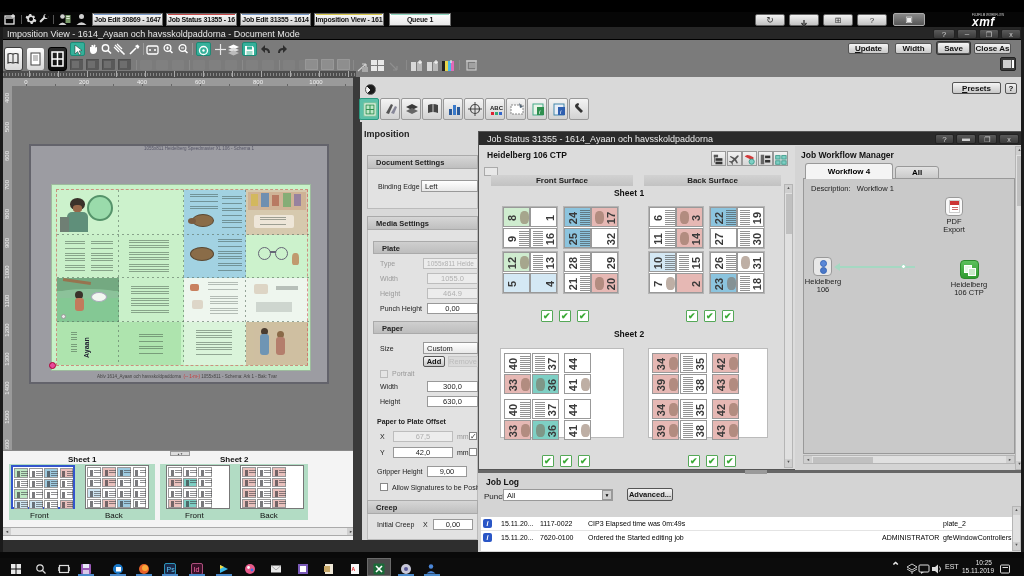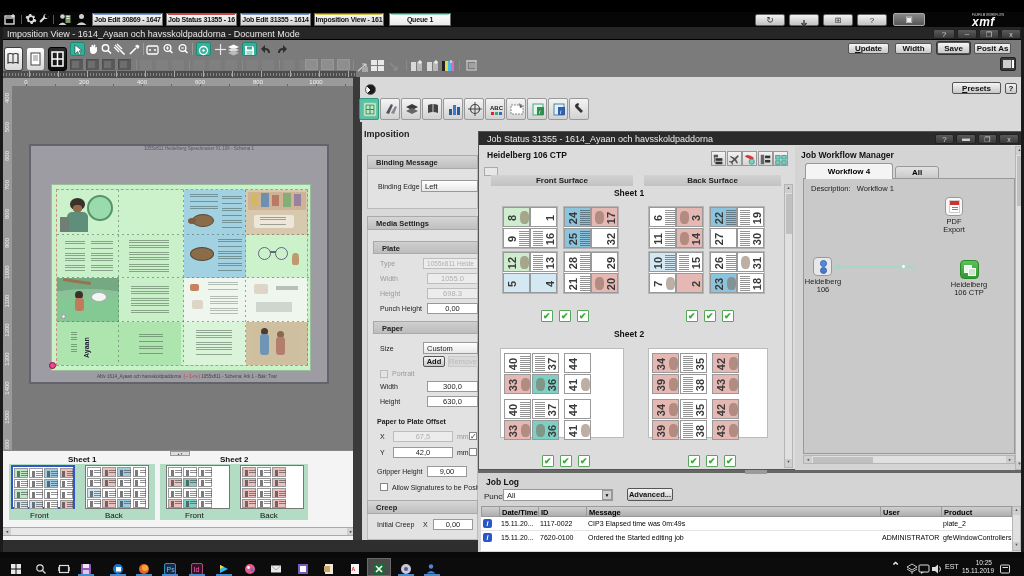--- a/index.html
+++ b/index.html
@@ -231,21 +231,21 @@
             <rect x="2" y="3" width="9" height="9" fill="none" stroke="#c8c8c8" stroke-width="1.2"></rect>
             <line x1="1" y1="3" x2="12" y2="3" stroke="#c8c8c8" stroke-width="1.2"></line>
             <line x1="5" y1="5" x2="5" y2="10" stroke="#c8c8c8"></line>
             <line x1="7" y1="5" x2="7" y2="10" stroke="#c8c8c8"></line>
             <line x1="9" y1="5" x2="9" y2="10" stroke="#c8c8c8"></line>
           </svg></div>
       </div>
     <div class="btn" style="left:848px;top:3px;width:41px;height:11px;line-height:10px;"><u>U</u>pdate</div>
     <div class="btn" style="left:895px;top:3px;width:37px;height:11px;line-height:10px;">Width</div>
     <div class="btn" style="left:937px;top:2px;width:33px;height:12px;line-height:11px;box-shadow:0 0 0 1px #333;">Save</div>
-    <div class="btn" style="left:974px;top:3px;width:37px;height:11px;line-height:10px;">Posit As</div>
+    <div class="btn" style="left:974px;top:3px;width:37px;height:11px;line-height:10px;">Close As</div>
     <div class="abs" style="left:1000px;top:17px;width:16px;height:14px;background:#3a3a3a;border:1px solid #222;border-radius:2px;">
       <div class="abs" style="left:2px;top:2px;width:8px;height:8px;background:#cfcfcf;"></div>
       <div class="abs" style="left:10px;top:2px;width:3px;height:8px;background:#fff;border-left:1px solid #555;"></div>
     </div>
   </div>
 
   <div class="abs" style="left:0;top:71px;width:356px;height:7px;background:#4d4d4d;overflow:hidden;" id="tickstrip">
       <div class="abs" style="left:0px;top:2px;width:1px;height:3px;background:#878787;"></div>
       <div class="abs" style="left:3px;top:2px;width:1px;height:3px;background:#878787;"></div>
       <div class="abs" style="left:6px;top:2px;width:1px;height:3px;background:#878787;"></div>
@@ -760,33 +760,33 @@
       <div class="abs" style="left:0;top:0;width:8px;height:7px;background:#d0d0d0;font-size:4px;text-align:center;line-height:7px;color:#444;">◄</div>
       <div class="abs" style="right:0;top:0;width:8px;height:7px;background:#d0d0d0;font-size:4px;text-align:center;line-height:7px;color:#444;">►</div>
     </div>
   </div>
   <div class="abs" style="left:0;top:540px;width:478px;height:12px;background:#2e2e2e;"></div>
   <div class="abs" style="left:0;top:552px;width:1024px;height:6px;background:#090909;"></div>
 
   <div class="abs" style="left:353px;top:77px;width:125px;height:463px;background:#d9d9d9;">
     <div class="abs" style="left:0;top:0;width:9px;height:463px;background:#3a3a3a;"></div>
     <div class="abs" style="left:11px;top:52px;font-size:9px;font-weight:bold;color:#222;">Imposition</div>
-    <div class="ghdr" style="left:14px;top:78px;width:111px;height:14px;line-height:14px;">Binding Message</div>
+    <div class="ghdr" style="left:14px;top:78px;width:111px;height:14px;line-height:14px;">Document Settings</div>
     <div class="abs" style="left:14px;top:92px;width:111px;height:40px;background:#e2e2e2;border:1px solid #bbb;border-top:none;"></div>
     <div class="lbl" style="left:25px;top:106px;">Binding Edge</div>
     <div class="inp" style="left:68px;top:103px;width:57px;height:12px;text-align:left;padding-left:3px;line-height:11px;background:linear-gradient(#fff,#e8e8e8);">Left</div>
     <div class="ghdr" style="left:14px;top:139px;width:111px;height:14px;line-height:14px;">Media Settings</div>
     <div class="abs" style="left:14px;top:153px;width:111px;height:310px;background:#e2e2e2;border:1px solid #bbb;border-top:none;"></div>
     <div class="ghdr" style="left:20px;top:164px;width:105px;height:13px;line-height:13px;background:linear-gradient(#cfcfcf,#bdbdbd);">Plate</div>
     <div class="dlbl" style="left:27px;top:183px;">Type</div>
     <div class="dinp" style="left:70px;top:181px;width:55px;height:11px;font-size:6.5px;line-height:10px;">1055x811 Heide</div>
     <div class="dlbl" style="left:27px;top:198px;">Width</div>
     <div class="dinp" style="left:74px;top:196px;width:51px;height:11px;line-height:10px;">1055.0</div>
     <div class="dlbl" style="left:27px;top:213px;">Height</div>
-    <div class="dinp" style="left:74px;top:211px;width:51px;height:11px;line-height:10px;">698.3</div>
+    <div class="dinp" style="left:74px;top:211px;width:51px;height:11px;line-height:10px;">464.9</div>
     <div class="lbl" style="left:27px;top:228px;">Punch Height</div>
     <div class="inp" style="left:74px;top:226px;width:51px;height:11px;line-height:10px;">0,00</div>
     <div class="ghdr" style="left:20px;top:244px;width:105px;height:13px;line-height:13px;background:linear-gradient(#cfcfcf,#bdbdbd);">Paper</div>
     <div class="lbl" style="left:27px;top:268px;">Size</div>
     <div class="inp" style="left:70px;top:265px;width:55px;height:12px;text-align:left;padding-left:3px;line-height:11px;background:linear-gradient(#fff,#e8e8e8);">Custom</div>
     <div class="btn" style="left:70px;top:279px;width:22px;height:11px;line-height:10px;font-size:7.5px;">Add</div>
     <div class="dinp" style="left:95px;top:279px;width:30px;height:11px;background:#d9d9d9;border-color:#c9c9c9;color:#bbb;line-height:10px;">Remove</div>
     <div class="chk" style="left:27px;top:293px;background:#e4e4e4;border-color:#bbb;"></div>
     <div class="dlbl" style="left:39px;top:293px;">Portrait</div>
     <div class="lbl" style="left:27px;top:306px;">Width</div>
@@ -1208,32 +1208,20 @@
   </div>
 
   <div class="abs" style="left:478px;top:470px;width:546px;height:82px;background:#d4d4d4;border-top:3px solid #666;">
     <div class="abs" style="left:267px;top:-3px;width:22px;height:4px;background:#9a9a9a;"></div>
     <div class="abs" style="left:8px;top:4px;font-size:8.5px;font-weight:bold;color:#111;">Job Log</div>
     <div class="abs" style="left:6px;top:19px;font-size:8px;color:#222;">Punch</div>
     <div class="inp" style="left:25px;top:16px;width:110px;height:12px;text-align:left;padding-left:3px;line-height:11px;">All</div>
     <div class="abs" style="left:124px;top:17px;width:10px;height:10px;background:#d0d0d0;border:1px solid #999;font-size:5px;text-align:center;line-height:9px;">▼</div>
     <div class="btn" style="left:149px;top:15px;width:46px;height:13px;line-height:12px;font-size:7.5px;">Advanced...</div>
 
-    <div class="abs" style="left:3px;top:33px;width:531px;height:11px;background:linear-gradient(#cfcfcf,#aeaeae);border:1px solid #999;">
-      <div class="abs" style="left:20px;top:1px;font-size:7.5px;font-weight:bold;">Date/Time</div>
-      <div class="abs" style="left:59px;top:1px;font-size:7.5px;font-weight:bold;">ID</div>
-      <div class="abs" style="left:107px;top:1px;font-size:7.5px;font-weight:bold;">Message</div>
-      <div class="abs" style="left:401px;top:1px;font-size:7.5px;font-weight:bold;">User</div>
-      <div class="abs" style="left:462px;top:1px;font-size:7.5px;font-weight:bold;">Product</div>
-      <div class="abs" style="left:17px;top:0;width:1px;height:9px;background:#999;"></div>
-      <div class="abs" style="left:56px;top:0;width:1px;height:9px;background:#999;"></div>
-      <div class="abs" style="left:104px;top:0;width:1px;height:9px;background:#999;"></div>
-      <div class="abs" style="left:398px;top:0;width:1px;height:9px;background:#999;"></div>
-      <div class="abs" style="left:459px;top:0;width:1px;height:9px;background:#999;"></div>
-    </div>
     <div class="abs" style="left:3px;top:44px;width:531px;height:14px;background:#fff;border-bottom:1px solid #e4e4e4;">
       <div class="abs" style="left:2px;top:2px;width:9px;height:9px;background:#2a56c6;border-radius:2px;color:#fff;font-size:7px;text-align:center;line-height:9px;font-style:italic;font-weight:bold;">i</div>
       <div class="abs" style="left:20px;top:3px;font-size:7px;">15.11.20...</div>
       <div class="abs" style="left:59px;top:3px;font-size:7px;">1117-0022</div>
       <div class="abs" style="left:107px;top:3px;font-size:7px;">CIP3 Elapsed time was 0m:49s</div>
       <div class="abs" style="left:462px;top:3px;font-size:7px;">plate_2</div>
     </div>
     <div class="abs" style="left:3px;top:58px;width:531px;height:14px;background:#fff;">
       <div class="abs" style="left:2px;top:2px;width:9px;height:9px;background:#2a56c6;border-radius:2px;color:#fff;font-size:7px;text-align:center;line-height:9px;font-style:italic;font-weight:bold;">i</div>
       <div class="abs" style="left:20px;top:3px;font-size:7px;">15.11.20...</div>

